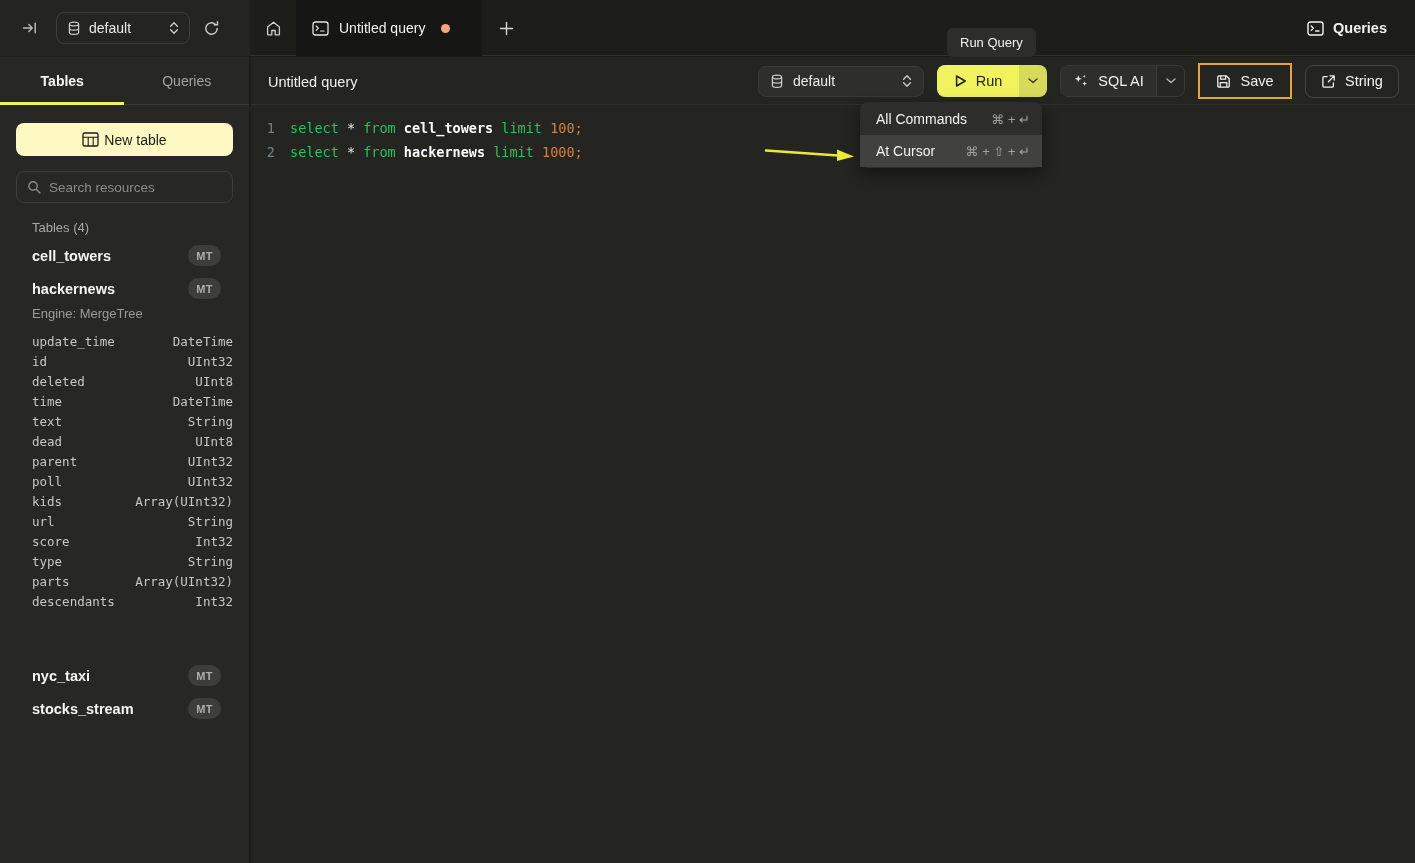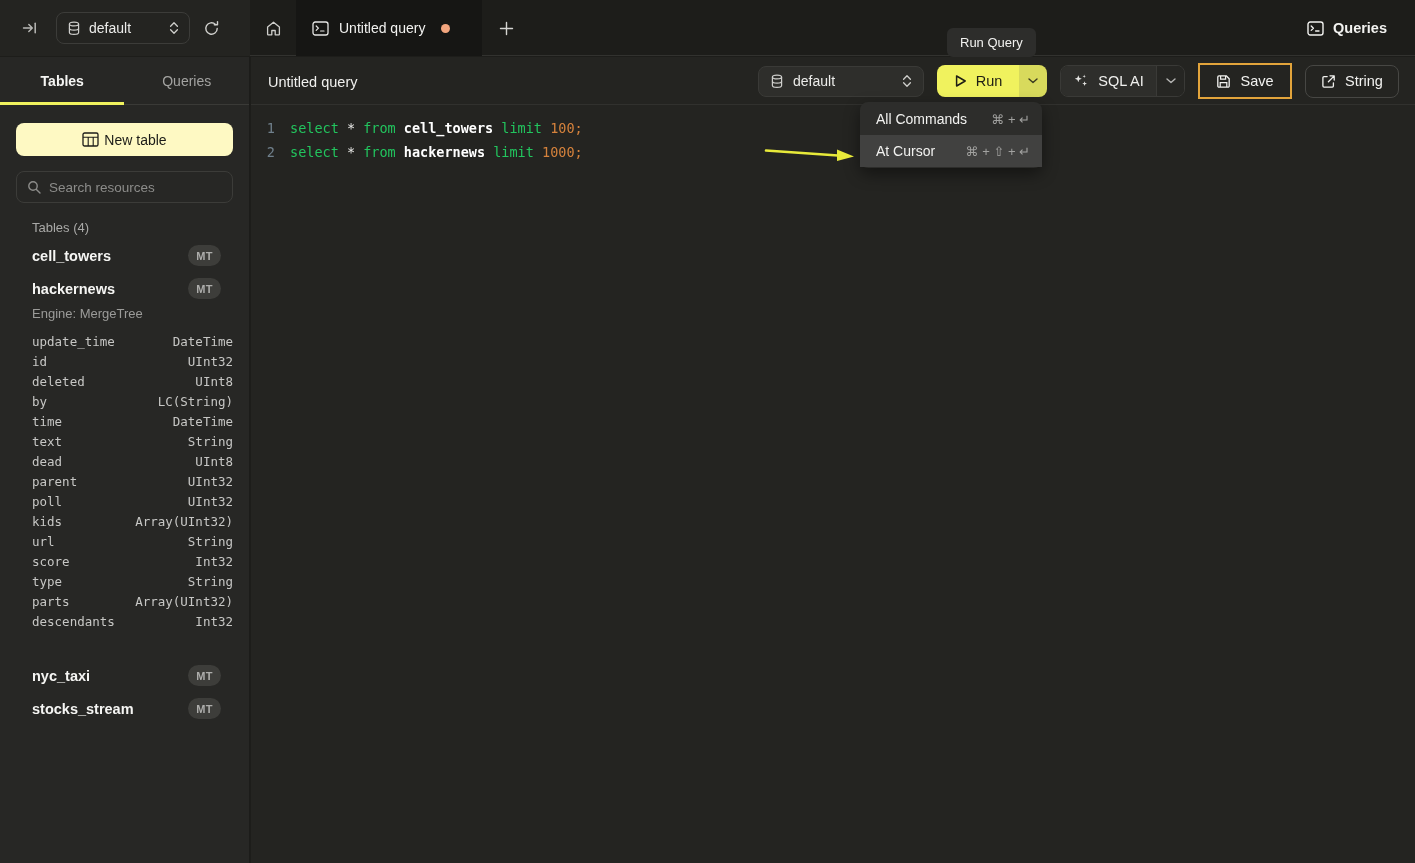--- a/index.html
+++ b/index.html
@@ -252,24 +252,20 @@
           <span>update_time</span>
           <span>DateTime</span>
         </div>
         <div class="col-row">
           <span>id</span>
           <span>UInt32</span>
         </div>
         <div class="col-row">
           <span>deleted</span>
           <span>UInt8</span>
-        </div>
-        <div class="col-row">
-          <span>by</span>
-          <span>LC(String)</span>
         </div>
         <div class="col-row">
           <span>time</span>
           <span>DateTime</span>
         </div>
         <div class="col-row">
           <span>text</span>
           <span>String</span>
         </div>
         <div class="col-row">

